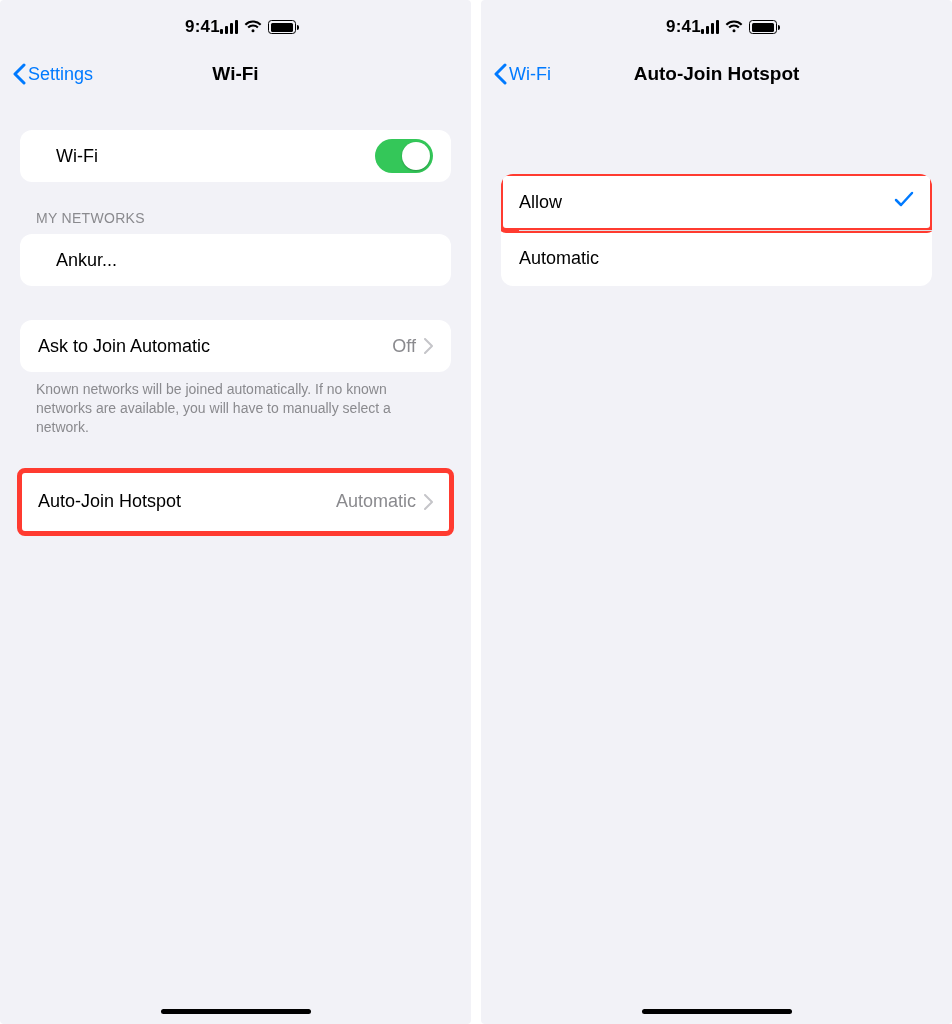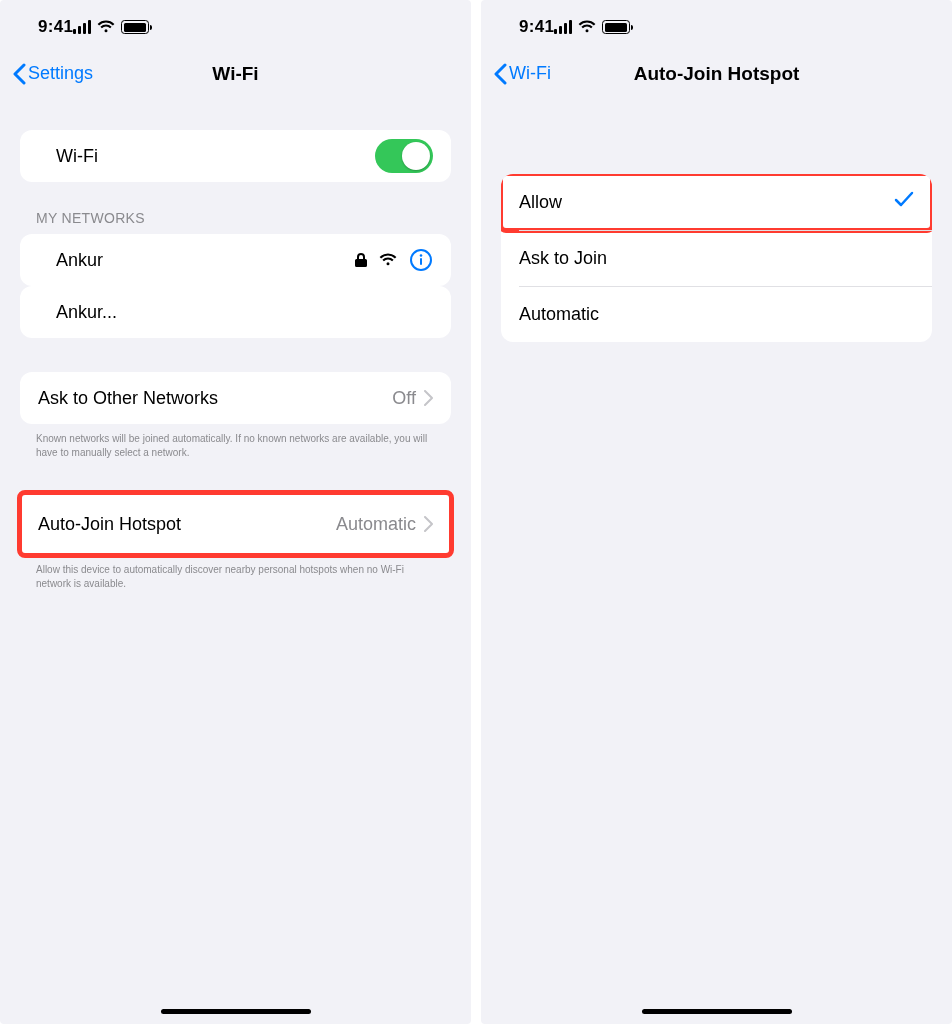--- a/index.html
+++ b/index.html
@@ -3,54 +3,54 @@
 <meta charset="utf-8">
 <style>
   * { box-sizing: border-box; margin: 0; padding: 0; }
   html, body { width: 952px; height: 1024px; font-family: -apple-system, "Helvetica Neue", Arial, sans-serif; background: #fff; }
   .canvas { display: flex; gap: 10px; width: 952px; height: 1024px; background:#fff;}
   .phone {
     width: 471px; height: 1024px; background: #f2f2f7; position: relative;
     display: flex; flex-direction: column; overflow:hidden; border-radius: 4px;
   }
   
-  .status-bar { height: 48px; display:flex; align-items:center; justify-content:flex-start; padding: 6px 28px 0 38px;}
+  .status-bar { height: 48px; display:flex; align-items:center; justify-content:center; padding: 6px 28px 0 38px;}
   .status-time { font-size: 17px; font-weight:600; letter-spacing:0.3px;}
   .status-icons { display:flex; align-items:center; gap:6px;}
   .cell-bars { display:flex; align-items:flex-end; gap:2px; height:14px;}
   .cell-bars span { width:3px; background:#000; border-radius:1px;}
   .cell-bars span:nth-child(1){height:5px;}
   .cell-bars span:nth-child(2){height:8px;}
   .cell-bars span:nth-child(3){height:11px;}
   .cell-bars span:nth-child(4){height:14px;}
   .wifi-ic svg{display:block;}
   .battery { width:28px; height:14px; border:1.5px solid #000; border-radius:3.5px; position:relative;}
   .battery::after{content:""; position:absolute; right:-4px; top:4px; width:2.5px; height:5px; background:#000; border-radius:0 2px 2px 0;}
   .battery .fill{position:absolute; left:1.5px; top:1.5px; bottom:1.5px; width:22px; background:#000; border-radius:1.5px;}
   
   .nav { height:52px; display:flex; align-items:center; position:relative; padding:0 12px;}
-  .back { display:flex; color:#007aff; font-size:18px; gap:2px;}
+  .back { display:flex; align-items:center; color:#007aff; font-size:18px; gap:2px;}
   .back svg{display:block;}
   .nav-title { position:absolute; left:0; right:0; text-align:center; font-size:19px; font-weight:600; pointer-events:none;}
   
   .content { flex:1; overflow:hidden; padding-top:30px;}
   .group { margin: 0 20px; background:#fff; border-radius:12px; overflow:hidden;}
   .group + .header-label, .spacer + .header-label { margin-top:28px;}
   .header-label { color:#8a8a8e; font-size:14px; letter-spacing:0.3px; margin:28px 36px 8px; text-transform:none;}
   .row { display:flex; align-items:center; min-height:52px; padding: 0 18px; font-size:18px; position:relative;}
   .row + .row::before { content:""; position:absolute; left:18px; right:0; top:0; height:1px; background:#e0e0e4;}
   .row .label { flex:0 0 auto;}
   .row .fill-space{flex:1;}
   .row .value { color:#8a8a8e; font-size:18px; margin-right:8px;}
   .row .chev { color:#c5c5c9;}
   .row .chev svg{display:block;}
   .row .check { color:#007aff;}
   .toggle { width:58px; height:34px; border-radius:17px; background:#34c759; position:relative;}
   .toggle .knob{ position:absolute; right:3px; top:3px; width:28px; height:28px; background:#fff; border-radius:50%; box-shadow:0 1px 2px rgba(0,0,0,0.25);}
-  .footer-text { color:#8a8a8e; font-size:10px; line-height:1.35; margin:8px 36px 0;}
+  .footer-text { color:#8a8a8e; font-size:14px; line-height:1.35; margin:8px 36px 0;}
   .lock svg, .wifi-net svg, .info svg { display:block;}
   .net-icons { display:flex; align-items:center; gap:12px;}
   .info { color:#007aff;}
   .highlight { outline: 5px solid #ff3b30; outline-offset:-2px; border-radius:5px;}
   .home-indicator { position:absolute; bottom:10px; left:50%; transform:translateX(-50%); width:150px; height:5px; background:#000; border-radius:3px;}
   .group-margin-top { margin-top: 34px;}
   .ph2-group { margin-top: 44px;}
 </style>
 </head>
 <body>
@@ -93,55 +93,30 @@
         <div class="row" style="padding-left:36px">
           <span class="label">Wi-Fi</span>
           <span class="fill-space"></span>
           <div class="toggle">
               <div class="knob"></div>
             </div>
         </div>
       </div>
 
       <div class="header-label">MY NETWORKS</div>
-      <div class="group">
-        <div class="row" style="padding-left:36px">
-          <span class="label">Ankur</span>
-          <span class="fill-space"></span>
-          <div class="net-icons">
-            <span class="lock">
-              <svg width="12" height="16" viewBox="0 0 12 16">
-                  <path d="M2 7V5a4 4 0 118 0v2h.5A1.5 1.5 0 0112 8.5v5A1.5 1.5 0 0110.5 15h-9A1.5 1.5 0 010 13.5v-5A1.5 1.5 0 011.5 7H2zm2 0h4V5a2 2 0 10-4 0v2z" fill="#000"></path>
-                </svg>
-            </span>
-            <span class="wifi-net">
-              <svg width="18" height="14" viewBox="0 0 18 14">
-                  <path d="M9 12.2a1.5 1.5 0 100-3 1.5 1.5 0 000 3zM3.4 6.7a8 8 0 0111.2 0l-1.5 1.5a5.9 5.9 0 00-8.2 0L3.4 6.7zM.6 3.9a12 12 0 0116.8 0l-1.5 1.5a9.9 9.9 0 00-13.8 0L.6 3.9z" fill="#000"></path>
-                </svg>
-            </span>
-            <span class="info">
-              <svg width="24" height="24" viewBox="0 0 24 24">
-                  <circle cx="12" cy="12" r="10" stroke="#007aff" stroke-width="2" fill="none"></circle>
-                  <circle cx="12" cy="7.5" r="1.3" fill="#007aff"></circle>
-                  <rect x="11" y="10" width="2" height="7" rx="1" fill="#007aff"></rect>
-                </svg>
-            </span>
-          </div>
-        </div>
-      </div>
 
       <div class="group">
         <div class="row" style="padding-left:36px">
           <span class="label">Ankur...</span>
         </div>
       </div>
 
       <div class="group group-margin-top">
         <div class="row">
-          <span class="label">Ask to Other Networks</span>
+          <span class="label">Ask to Join Automatic</span>
           <span class="fill-space"></span>
           <span class="value">Off</span>
           <span class="chev">
             <svg width="9" height="16" viewBox="0 0 9 16">
                 <path d="M1 1l7 7-7 7" stroke="#c5c5c9" stroke-width="2" fill="none" stroke-linecap="round" stroke-linejoin="round"></path>
               </svg>
           </span>
         </div>
       </div>
       <div class="footer-text">Known networks will be joined automatically. If no known networks are available, you will have to manually select a network.</div>
@@ -151,21 +126,20 @@
           <span class="label">Auto-Join Hotspot</span>
           <span class="fill-space"></span>
           <span class="value">Automatic</span>
           <span class="chev">
             <svg width="9" height="16" viewBox="0 0 9 16">
                 <path d="M1 1l7 7-7 7" stroke="#c5c5c9" stroke-width="2" fill="none" stroke-linecap="round" stroke-linejoin="round"></path>
               </svg>
           </span>
         </div>
       </div>
-      <div class="footer-text">Allow this device to automatically discover nearby personal hotspots when no Wi-Fi network is available.</div>
     </div>
 
     <div class="home-indicator"></div>
   </div>
 
   <div class="phone">
     <div class="status-bar">
       <span class="status-time">9:41</span>
       <div class="status-icons">
         <div class="cell-bars">
@@ -200,23 +174,20 @@
         <div class="row highlight" style="min-height:56px">
           <span class="label">Allow</span>
           <span class="fill-space"></span>
           <span class="check">
             <svg width="20" height="18" viewBox="0 0 20 18">
                 <path d="M2 9l5 5L18 2" stroke="#007aff" stroke-width="2.5" fill="none" stroke-linecap="round" stroke-linejoin="round"></path>
               </svg>
           </span>
         </div>
         <div class="row" style="min-height:56px">
-          <span class="label">Ask to Join</span>
-        </div>
-        <div class="row" style="min-height:56px">
           <span class="label">Automatic</span>
         </div>
       </div>
     </div>
 
     <div class="home-indicator"></div>
   </div>
 
 </div>
 

